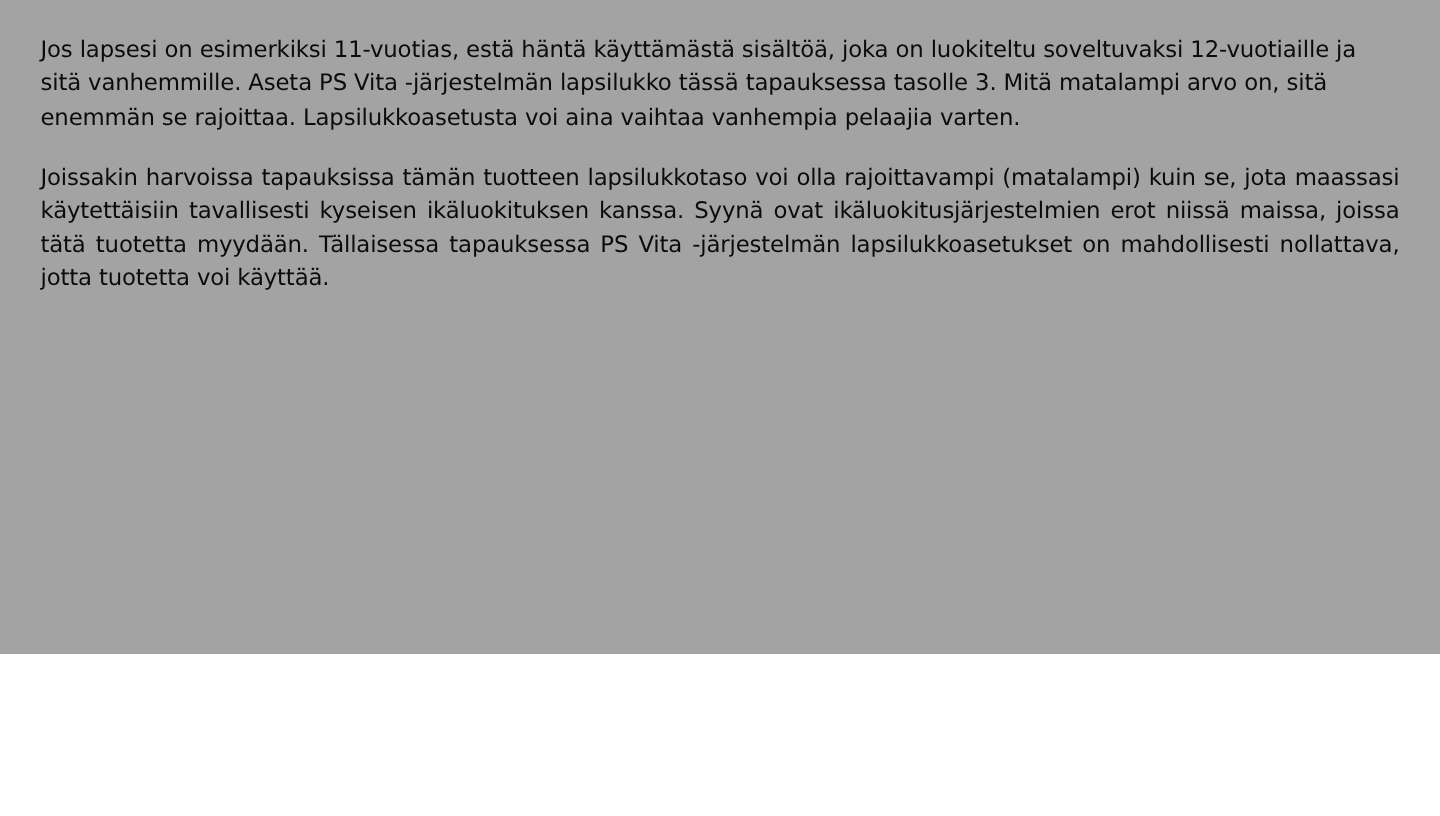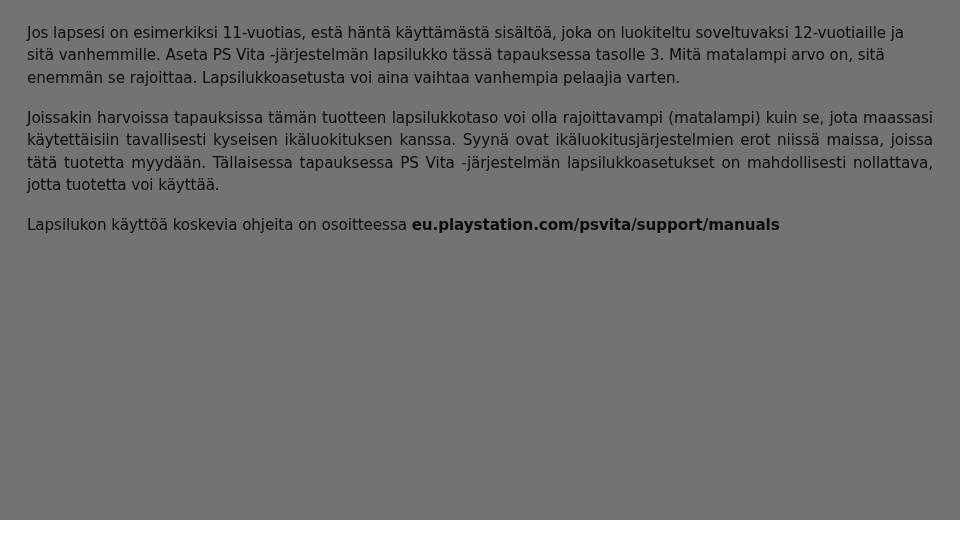--- a/index.html
+++ b/index.html
@@ -10,23 +10,23 @@
     width: 960px;
     height: 544px;
     background: #ffffff;
     font-family: "DejaVu Sans", sans-serif;
     color: #000000;
     overflow: hidden;
   }
   .page {
     box-sizing: border-box;
     width: 960px;
-    height: 520px;
+    height: 436px;
     padding: 22px 27px 0 27px;
-    background: #737373;
+    background: #a3a3a3;
   }
   .para {
     font-size: 15.2px;
     line-height: 1.47;
     color: #0b0b0b;
     margin: 0 0 18px 0;
     letter-spacing: -0.1px;
   }
   .para.justified {
     text-align: justify;
@@ -41,15 +41,14 @@
 </style>
 </head>
 <body>
 
 <div class="page">
 
   <p class="para">Jos lapsesi on esimerkiksi 11-vuotias, estä häntä käyttämästä sisältöä, joka on luokiteltu soveltuvaksi 12-vuotiaille ja sitä vanhemmille. Aseta PS Vita -järjestelmän lapsilukko tässä tapauksessa tasolle 3. Mitä matalampi arvo on, sitä enemmän se rajoittaa. Lapsilukkoasetusta voi aina vaihtaa vanhempia pelaajia varten.</p>
 
   <p class="para justified">Joissakin harvoissa tapauksissa tämän tuotteen lapsilukkotaso voi olla rajoittavampi (matalampi) kuin se, jota maassasi käytettäisiin tavallisesti kyseisen ikäluokituksen kanssa. Syynä ovat ikäluokitusjärjestelmien erot niissä maissa, joissa tätä tuotetta myydään. Tällaisessa tapauksessa PS Vita -järjestelmän lapsilukkoasetukset on mahdollisesti nollattava, jotta tuotetta voi käyttää.</p>
 
-  <p class="para last"><span>Lapsilukon käyttöä koskevia ohjeita on osoitteessa </span><span class="bold-link">eu.playstation.com/psvita/support/manuals</span></p>
 
 </div>
 
 </body></html>

